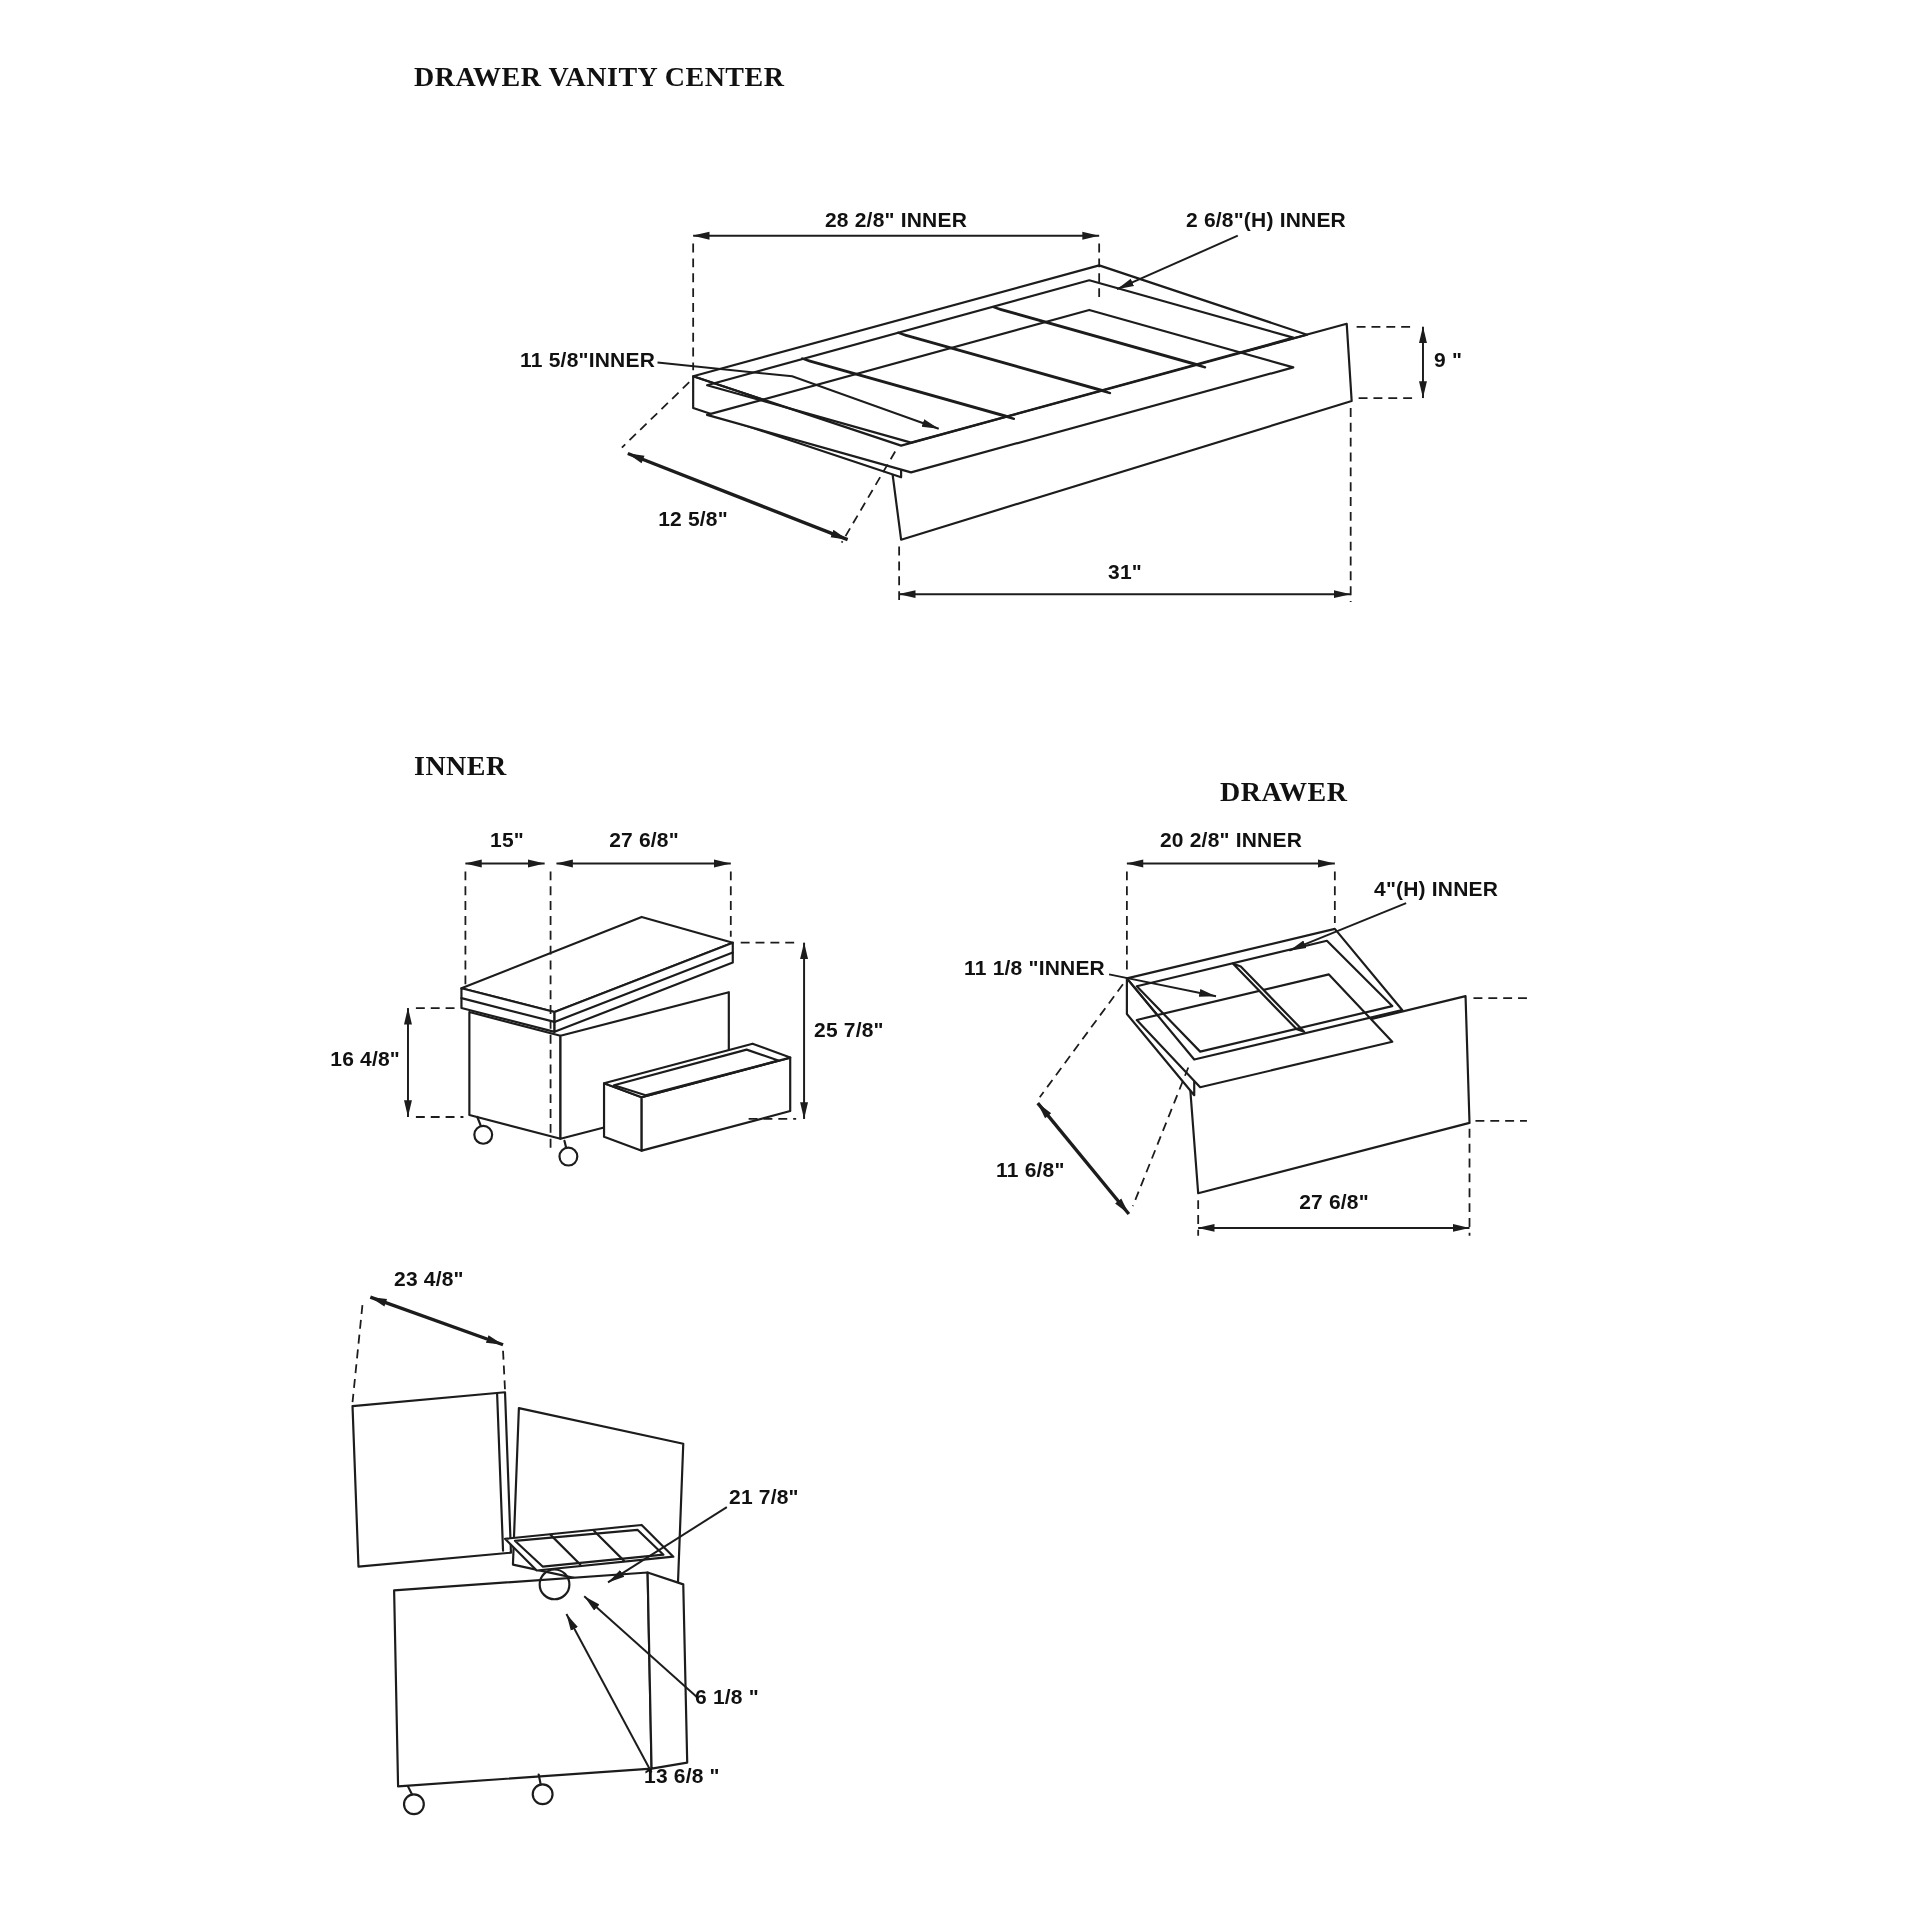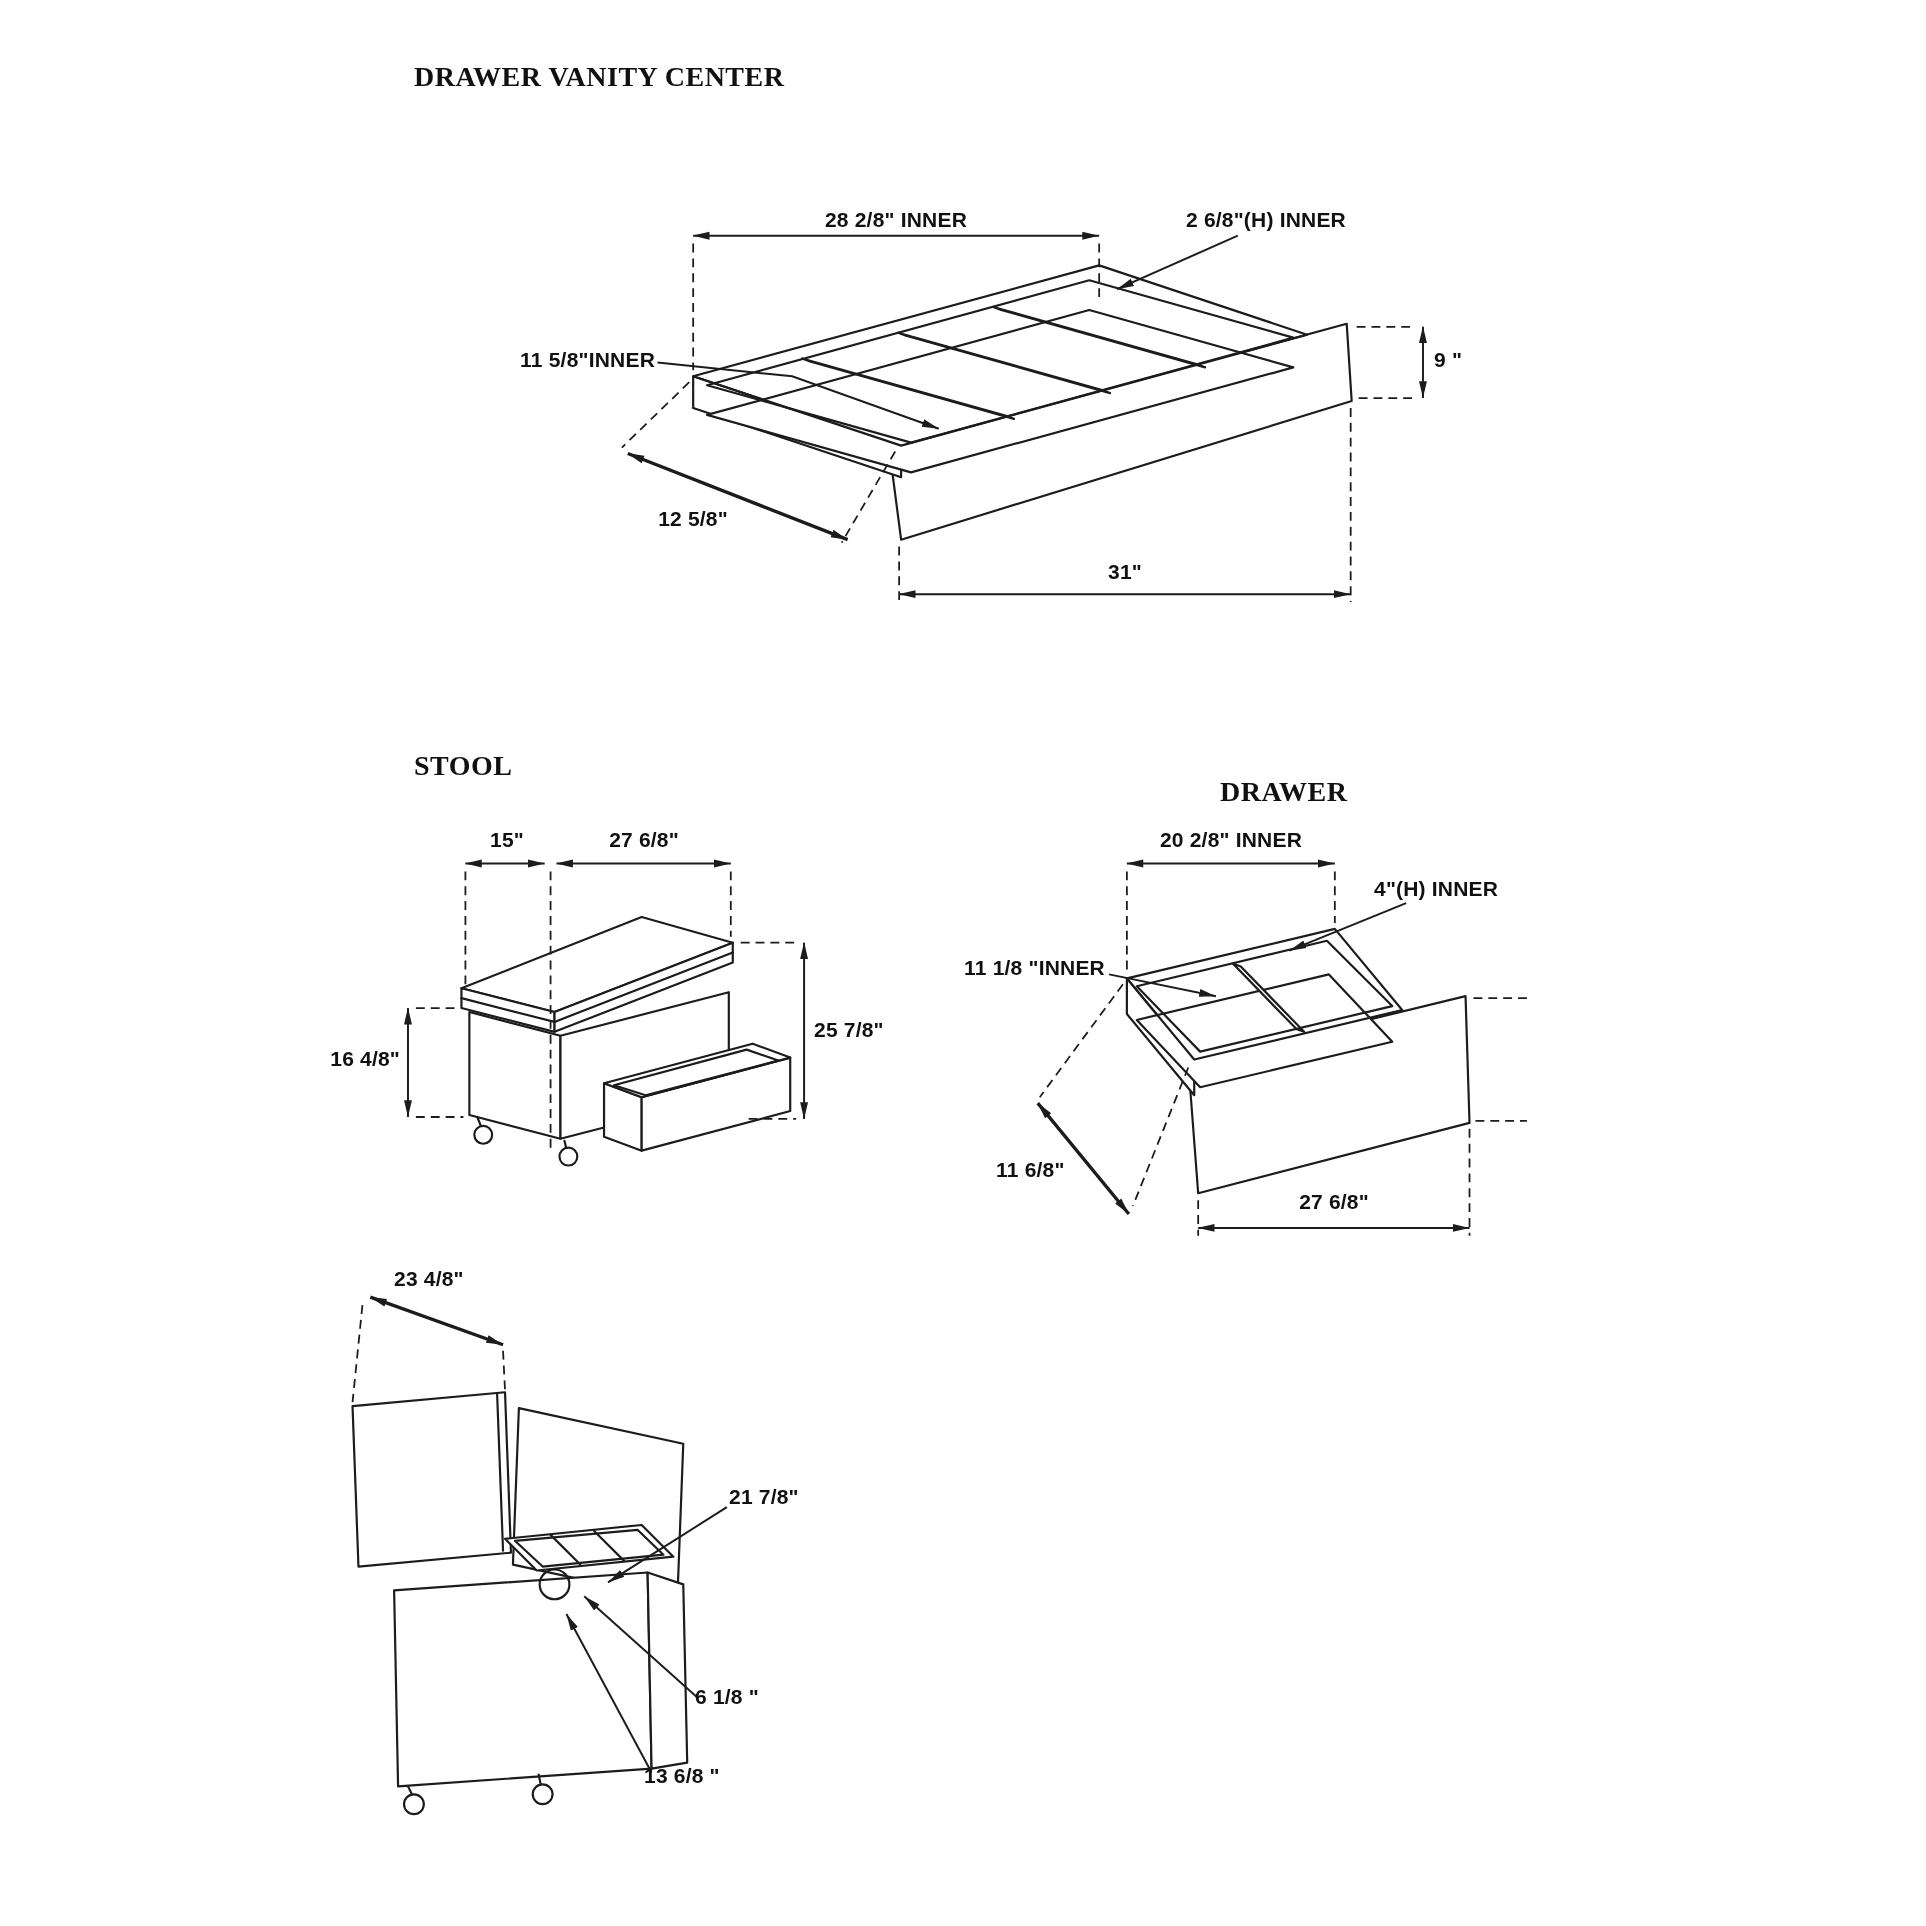--- a/index.html
+++ b/index.html
@@ -156,21 +156,21 @@
         <line class="dsh" x1="366" y1="1318" x2="356" y2="1416"></line>
         <line class="dsh" x1="508" y1="1364" x2="510" y2="1404"></line>
       </g>
       <path class="dim" d="M734,1522 L614,1598" marker-end="url(#mE)"></path>
       <path class="dim" d="M704,1714 L590,1612" marker-end="url(#mE)"></path>
       <path class="dim" d="M658,1790 L572,1630" marker-end="url(#mE)"></path>
     </g>
   </svg>
 
   <div class="title" style="left:414px;top:61px">DRAWER VANITY CENTER</div>
-  <div class="title" style="left:414px;top:750px">STOOL</div>
+  <div class="title" style="left:414px;top:750px">INNER</div>
   <div class="title" style="left:1220px;top:776px">DRAWER</div>
 
   <div class="lbl c" style="left:896px;top:208px">28 2/8" INNER</div>
   <div class="lbl" style="left:1186px;top:208px">2 6/8"(H) INNER</div>
   <div class="lbl r" style="left:655px;top:348px">11 5/8"INNER</div>
   <div class="lbl" style="left:1434px;top:348px">9 "</div>
   <div class="lbl c" style="left:693px;top:507px">12 5/8"</div>
   <div class="lbl c" style="left:1125px;top:560px">31"</div>
 
   <div class="lbl c" style="left:507px;top:828px">15"</div>

